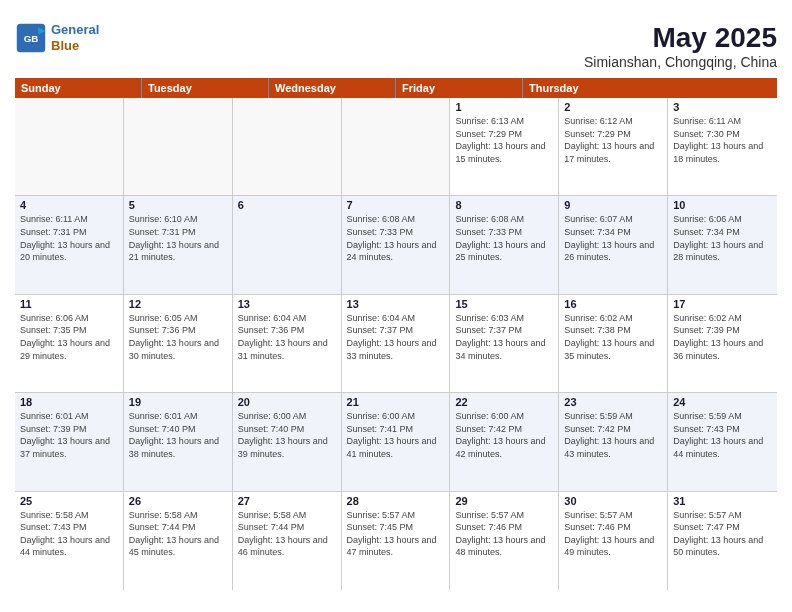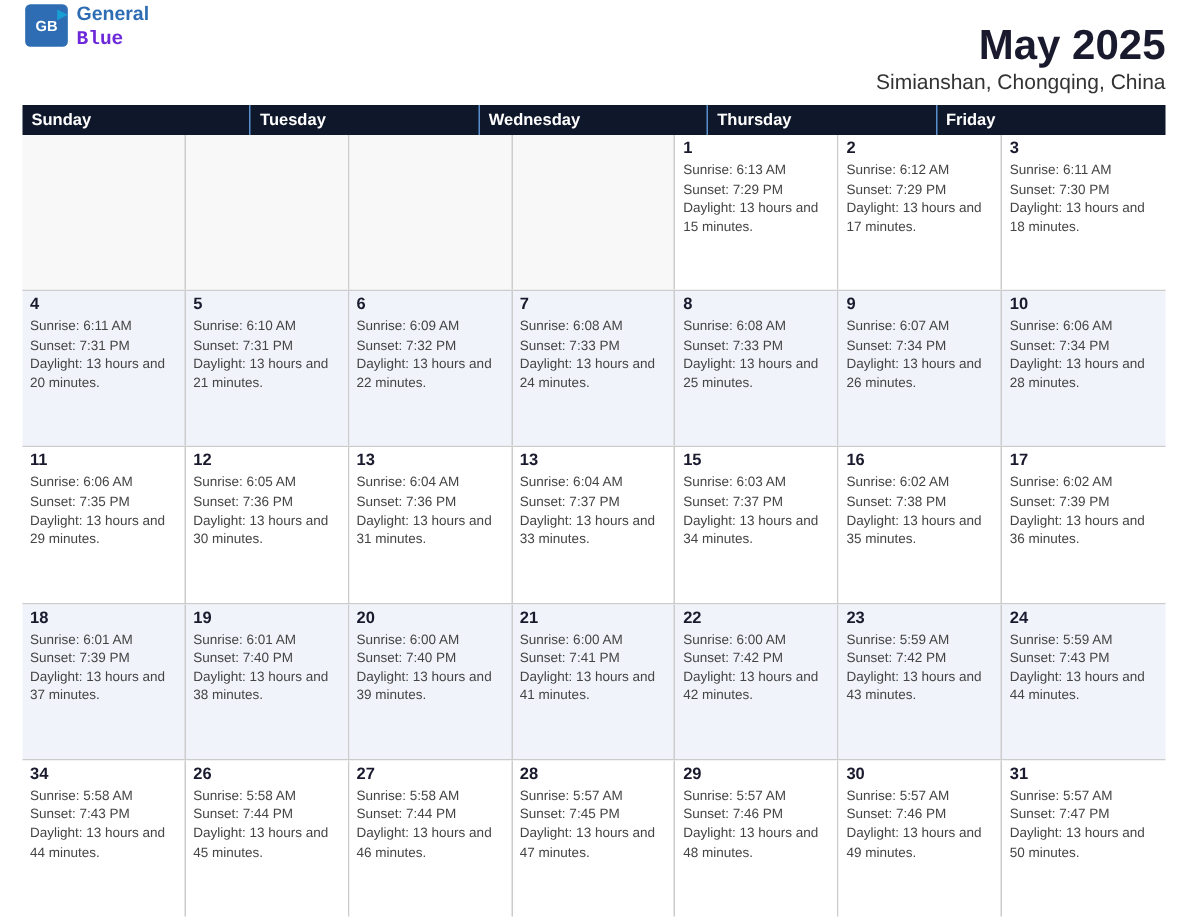--- a/index.html
+++ b/index.html
@@ -6,21 +6,21 @@
     body {
       font-family: Arial, sans-serif;
       background: #fff;
       width: 792px;
       height: 612px;
       overflow: hidden;
     }
     .page {
       width: 792px;
       height: 612px;
-      padding: 1px 15px;
+      padding: 22px 15px;
       display: flex;
       flex-direction: column;
     }
     .header {
       display: flex;
       justify-content: space-between;
       align-items: flex-start;
       margin-bottom: 8px;
     }
     .logo {
@@ -41,36 +41,35 @@
       width: 32px;
       height: 32px;
     }
     .title-block {
       text-align: right;
     }
     .month-year {
       font-size: 28px;
       font-weight: bold;
       color: #1a1a2e;
-      margin-top: 13px;
     }
     .location {
       font-size: 14px;
       color: #333;
       margin-left: 28px;
     }
     .calendar {
       flex: 1;
       display: flex;
       flex-direction: column;
     }
     .cal-header-row {
       display: grid;
-      grid-template-columns: repeat(5, 1fr);
-      background: #0f172a;
+      grid-template-columns: repeat(6, 1fr);
+      background: #c2410c;
     }
     .cal-header-cell {
       color: #fff;
       font-size: 11px;
       font-weight: bold;
       padding: 4px 6px;
       text-align: left;
       border-right: 1px solid #5a8fcf;
     }
     .cal-header-cell:last-child { border-right: none; }
@@ -116,36 +115,36 @@
   <div class="header">
     <div class="logo">
       <svg class="logo-icon" viewBox="0 0 36 36">
         <rect x="2" y="2" width="32" height="32" rx="4" fill="#2e6db4"></rect>
         <text x="18" y="22" font-size="11" font-weight="bold" fill="white" text-anchor="middle" font-family="Arial">GB</text>
 
         <polygon points="26,6 34,10 26,14" fill="#1a9fd4"></polygon>
       </svg>
       <div class="logo-text">
         <div><span>General</span></div>
-        <div><span style="color:#6d28d9;font-family:Liberation Mono, monospace;">Blue</span></div>
+        <div><span style="color:#a16207;">Blue</span></div>
       </div>
     </div>
     <div class="title-block">
       <div class="month-year">May 2025</div>
       <div class="location">Simianshan, Chongqing, China</div>
     </div>
   </div>
 
   <div class="calendar">
     <div class="cal-header-row">
       <div class="cal-header-cell">Sunday</div>
       <div class="cal-header-cell">Tuesday</div>
       <div class="cal-header-cell">Wednesday</div>
+      <div class="cal-header-cell">Friday</div>
       <div class="cal-header-cell">Thursday</div>
-      <div class="cal-header-cell">Friday</div>
     </div>
     <div class="cal-body" id="cal-body">
     <div class="cal-week">
           <div class="cal-cell empty"></div>
           <div class="cal-cell empty"></div>
           <div class="cal-cell empty"></div>
           <div class="cal-cell empty"></div>
           <div class="cal-cell">
             <span class="day-num">1</span>
             <div class="cell-info">Sunrise: 6:13 AM<br>Sunset: 7:29 PM<br>Daylight: 13 hours and 15 minutes.</div>
@@ -163,21 +162,20 @@
           <div class="cal-cell alt-row">
             <span class="day-num">4</span>
             <div class="cell-info">Sunrise: 6:11 AM<br>Sunset: 7:31 PM<br>Daylight: 13 hours and 20 minutes.</div>
           </div>
           <div class="cal-cell alt-row">
             <span class="day-num">5</span>
             <div class="cell-info">Sunrise: 6:10 AM<br>Sunset: 7:31 PM<br>Daylight: 13 hours and 21 minutes.</div>
           </div>
           <div class="cal-cell alt-row">
             <span class="day-num">6</span>
-            <div class="cell-info">Sunrise: 6:09 AM<br>Sunset: 7:32 PM<br>Daylight: 13 hours and 22 minutes.</div>
           </div>
           <div class="cal-cell alt-row">
             <span class="day-num">7</span>
             <div class="cell-info">Sunrise: 6:08 AM<br>Sunset: 7:33 PM<br>Daylight: 13 hours and 24 minutes.</div>
           </div>
           <div class="cal-cell alt-row">
             <span class="day-num">8</span>
             <div class="cell-info">Sunrise: 6:08 AM<br>Sunset: 7:33 PM<br>Daylight: 13 hours and 25 minutes.</div>
           </div>
           <div class="cal-cell alt-row">
@@ -244,21 +242,21 @@
             <span class="day-num">23</span>
             <div class="cell-info">Sunrise: 5:59 AM<br>Sunset: 7:42 PM<br>Daylight: 13 hours and 43 minutes.</div>
           </div>
           <div class="cal-cell alt-row">
             <span class="day-num">24</span>
             <div class="cell-info">Sunrise: 5:59 AM<br>Sunset: 7:43 PM<br>Daylight: 13 hours and 44 minutes.</div>
           </div>
         </div>
         <div class="cal-week">
           <div class="cal-cell">
-            <span class="day-num">34</span>
+            <span class="day-num">25</span>
             <div class="cell-info">Sunrise: 5:58 AM<br>Sunset: 7:43 PM<br>Daylight: 13 hours and 44 minutes.</div>
           </div>
           <div class="cal-cell">
             <span class="day-num">26</span>
             <div class="cell-info">Sunrise: 5:58 AM<br>Sunset: 7:44 PM<br>Daylight: 13 hours and 45 minutes.</div>
           </div>
           <div class="cal-cell">
             <span class="day-num">27</span>
             <div class="cell-info">Sunrise: 5:58 AM<br>Sunset: 7:44 PM<br>Daylight: 13 hours and 46 minutes.</div>
           </div>

